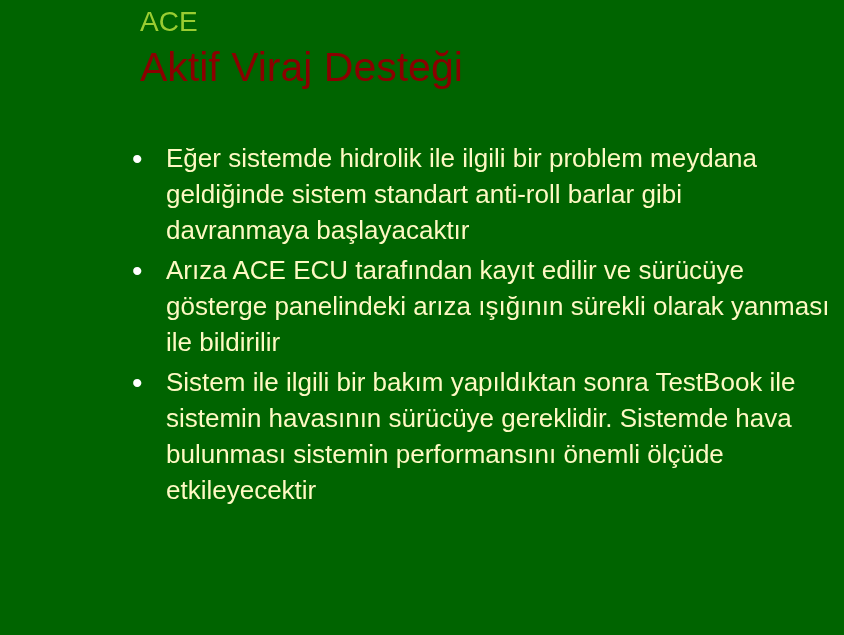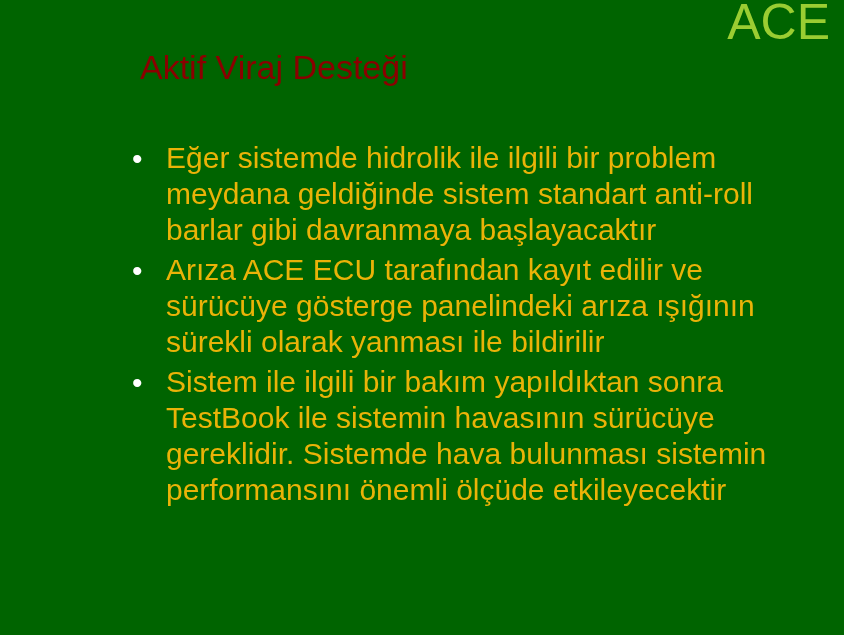--- a/index.html
+++ b/index.html
@@ -20,31 +20,30 @@
     background: #006400;
     box-sizing: border-box;
   }
   .title-block {
     position: absolute;
     left: 140px;
     top: 0px;
     width: 690px;
   }
   .slide-title {
-    font-size: 50px;
+    font-size: 28px;
     line-height: 44px;
     color: #9ACD32;
     font-weight: normal;
     margin: 0;
     padding: 0;
     letter-spacing: 0px;
-    text-align: right;
   }
   .slide-subtitle {
-    font-size: 34px;
+    font-size: 41px;
     line-height: 46px;
     color: #8B0000;
     font-weight: normal;
     margin: 0;
     padding: 0;
     letter-spacing: 0px;
   }
   .body-block {
     position: absolute;
     left: 132px;
@@ -59,22 +58,22 @@
   .bullet-marker {
     color: #FFFFFF;
     font-size: 30px;
     line-height: 36px;
     width: 34px;
     flex: 0 0 34px;
     text-align: left;
     padding-top: 1px;
   }
   .bullet-text {
-    color: #eab308;
-    font-size: 30px;
+    color: #fef9c3;
+    font-size: 26px;
     line-height: 36px;
     flex: 1 1 auto;
     white-space: pre-line;
   }
 </style>
 </head>
 <body>
 
 <div class="slide">
 

